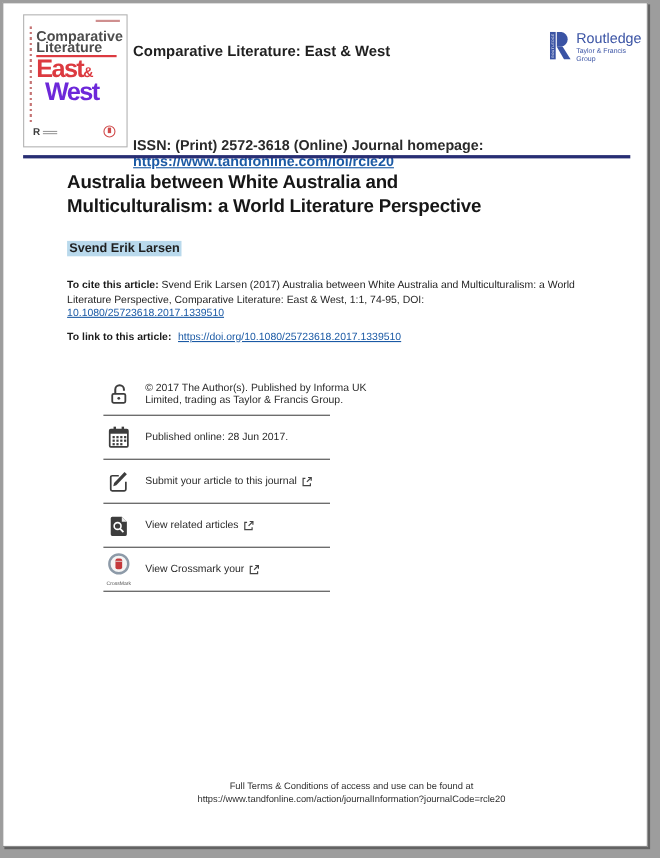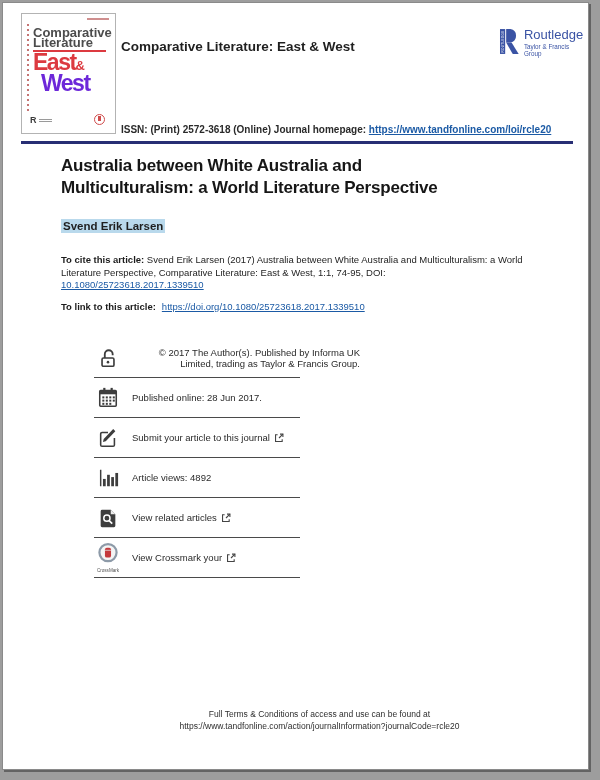--- a/index.html
+++ b/index.html
@@ -53,21 +53,21 @@
   
   .journal-title{
     position:absolute;left:118px;top:36px;
     font-size:13.5px;font-weight:bold;color:#1f1f1f;
   }
   .routledge{position:absolute;left:496px;top:25px;display:flex;gap:4px;align-items:flex-start;}
   .routledge-text .name{font-size:13px;color:#3a53a4;font-weight:500;line-height:13px;}
   .routledge-text .tagline{font-size:6.3px;color:#3a53a4;margin-top:1.5px;}
   .issn-line{
     position:absolute;left:118px;top:121px;width:460px;
-    font-size:10px;font-weight:bold;color:#2a2a2a;
+    font-size:13px;font-weight:bold;color:#2a2a2a;
   }
   a.lnk{color:#1b5aa5;text-decoration:underline;cursor:pointer;}
   .navy-rule{position:absolute;left:18px;top:138px;width:552px;height:3px;background:#282e74;}
   
   .art-title{
     position:absolute;left:58px;top:152px;width:490px;
     font-size:17px;line-height:22px;font-weight:bold;color:#161616;letter-spacing:-0.2px;
   }
   .author{position:absolute;left:58px;top:217px;font-size:11.5px;font-weight:bold;color:#1f1f1f;}
   .author .hl{background:#b9d9ec;padding:1px 2px;}
@@ -77,21 +77,21 @@
   .cite-block .gap{margin-left:6px;}
   
   .meta-list{position:absolute;left:91px;top:336px;width:206px;}
   .meta-row{
     display:flex;align-items:center;gap:11px;
     height:40px;box-sizing:border-box;border-bottom:1.5px solid #4a4a4a;
     position:relative;
   }
   .meta-row .icon-cell{width:27px;flex-shrink:0;display:flex;flex-direction:column;align-items:center;}
   .meta-row .txt{font-size:9.5px;line-height:11.5px;color:#2a2a2a;width:228px;flex-shrink:0;display:flex;align-items:center;gap:4px;flex-wrap:wrap;}
-  .meta-row .txt .t{white-space:normal;text-align:right;}
+  .meta-row .txt .t{white-space:normal;}
   .meta-row.tall .txt .t{display:block;}
   .ext{flex-shrink:0;}
   .cm-caption{display:block;}
   
   .footer{
     position:absolute;left:0;right:0;top:706px;text-align:center;
     font-size:8.5px;line-height:11.5px;color:#2e2e2e;padding-left:48px;
   }
 </style>
 </head>
@@ -206,34 +206,20 @@
       <span class="txt">
         <span class="t">Submit your article to this journal</span>
         <svg class="ext" width="10" height="10" viewBox="0 0 11 11">
           <path d="M4 2 H1.7 V9.3 H9 V7" fill="none" stroke="#444" stroke-width="1.2"></path>
           <path d="M5.5 5.5 L9.8 1.2" fill="none" stroke="#444" stroke-width="1.2"></path>
           <path d="M6.6 1.2 h3.2 v3.2" fill="none" stroke="#444" stroke-width="1.2"></path>
         </svg>
       </span>
     </div>
 
-    <div class="meta-row">
-      <span class="icon-cell">
-        <svg width="22" height="22" viewBox="0 0 24 24">
-          <path d="M4 3 V21" stroke="#3d3d3d" stroke-width="1.6" fill="none"></path>
-          <rect x="6.5" y="13" width="3" height="8" fill="#3d3d3d"></rect>
-          <rect x="11" y="8.5" width="3" height="12.5" fill="#3d3d3d"></rect>
-          <rect x="15.5" y="11" width="3" height="10" fill="#3d3d3d"></rect>
-          <rect x="20" y="6.5" width="3" height="14.5" fill="#3d3d3d"></rect>
-        </svg>
-      </span>
-      <span class="txt">
-          <span class="t">Article views: 4892</span>
-        </span>
-    </div>
 
     <div class="meta-row">
       <span class="icon-cell">
         <svg width="22" height="22" viewBox="0 0 24 24">
           <path d="M4 4.5 a1.5 1.5 0 0 1 1.5 -1.5 H15 l5 5 v12.5 a1.5 1.5 0 0 1 -1.5 1.5 h-13 A1.5 1.5 0 0 1 4 20.5 z" fill="#3d3d3d"></path>
           <path d="M15 3 l5 5 h-5 z" fill="#ffffff" opacity="0.9"></path>
           <circle cx="10.8" cy="12.2" r="3.4" fill="none" stroke="#ffffff" stroke-width="1.6"></circle>
           <path d="M13.2 14.8 L16.6 18.2" stroke="#ffffff" stroke-width="1.8" fill="none"></path>
         </svg>
       </span>

